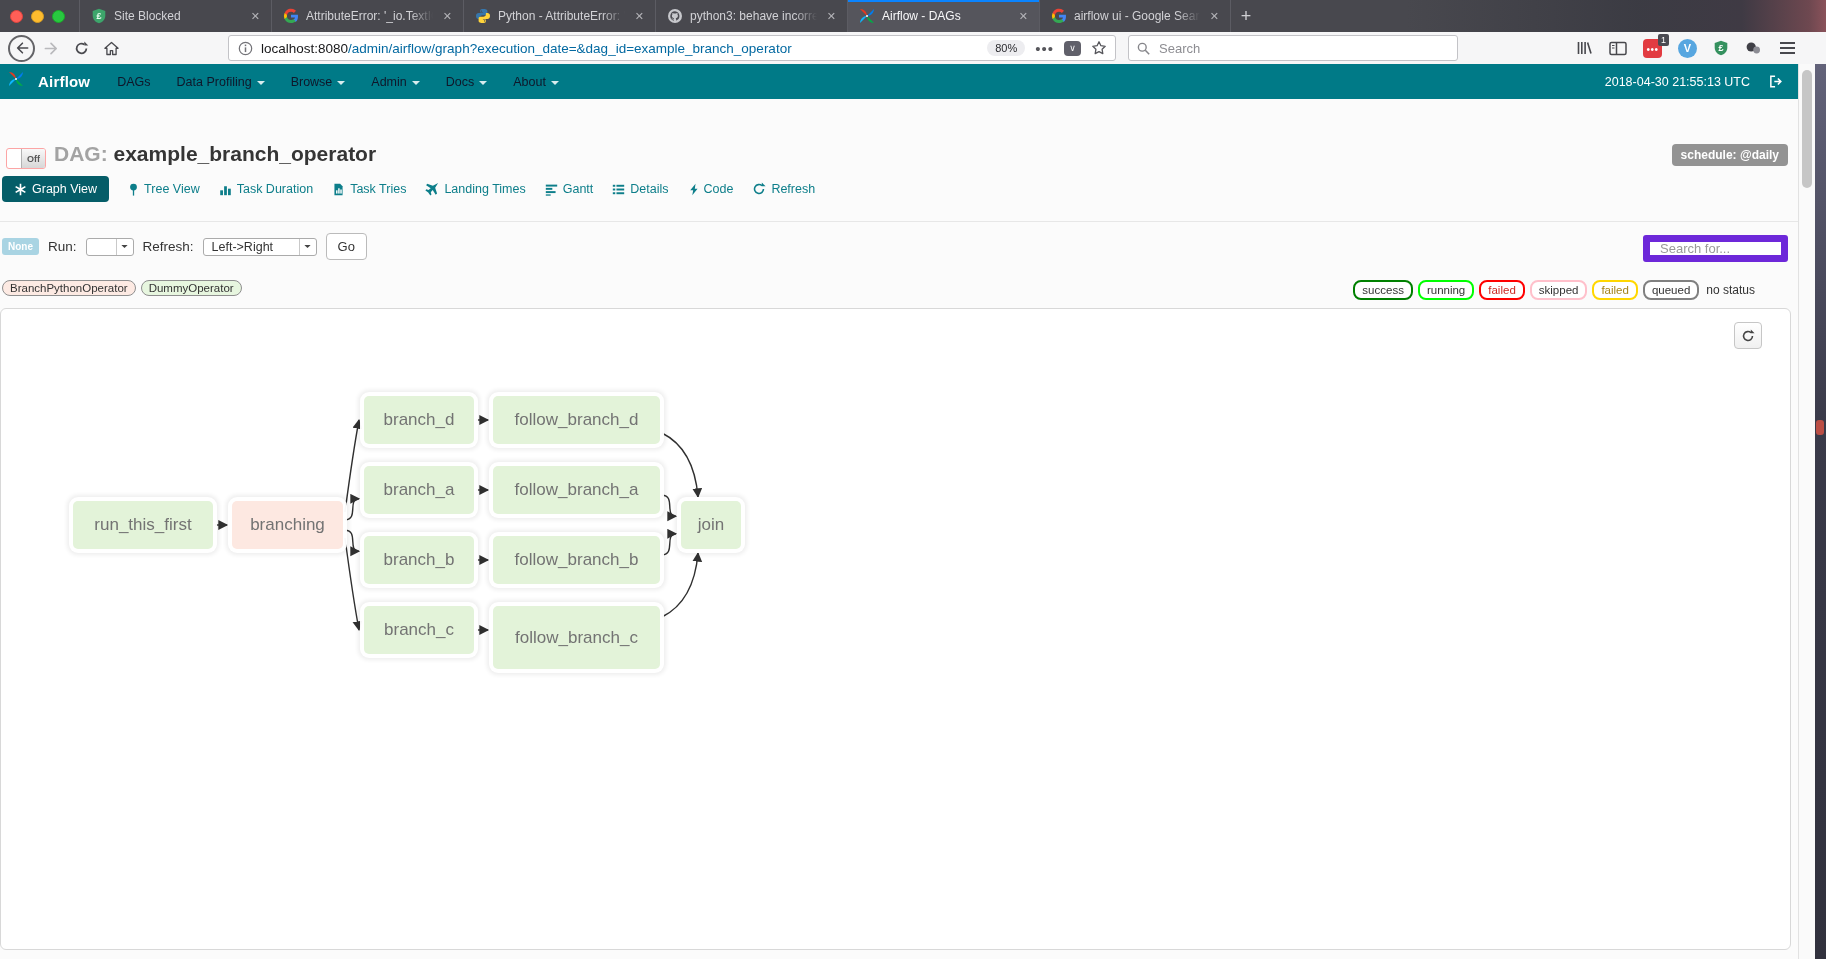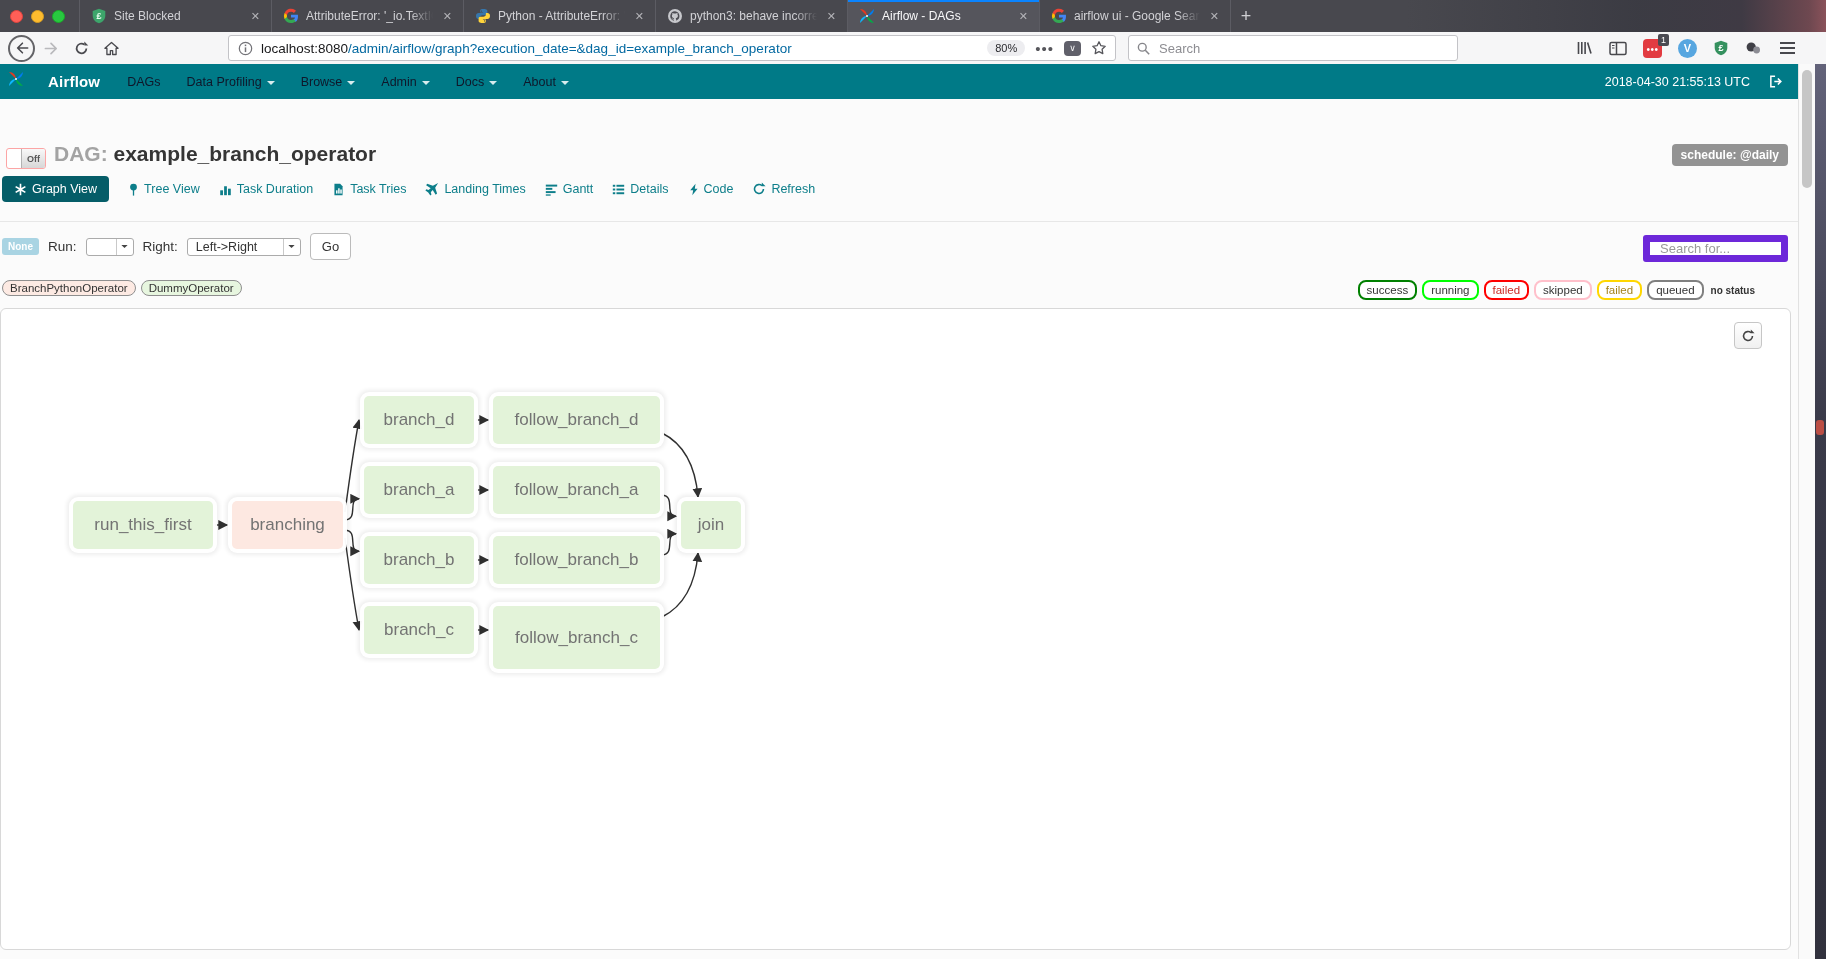--- a/index.html
+++ b/index.html
@@ -45,21 +45,21 @@
   .tb-icons{display:flex;align-items:center;gap:16px;margin-left:118px;color:#48484d;}
   .extred{position:relative;width:19px;height:19px;background:#e23b41;border-radius:4px;display:flex;align-items:flex-end;justify-content:center;}
   .extred .dots{color:#fff;font-size:10px;line-height:10px;letter-spacing:.5px;padding-bottom:3px;}
   .extbadge{position:absolute;top:-5px;right:-7px;background:#4a4a52;color:#fff;font-size:9px;border-radius:2px;padding:0 3px;line-height:12px;}
   .extblue{width:19px;height:19px;background:#57a6e0;border-radius:50%;color:#fff;font-size:11px;font-weight:bold;display:flex;align-items:center;justify-content:center;}
   .hamb{display:flex;flex-direction:column;gap:3px;margin-left:2px;}
   .hamb span{display:block;width:15px;height:2px;background:#48484d;}
 
   
   .afnav{position:absolute;left:0;top:64px;width:1798px;height:35px;background:#007a87;display:flex;align-items:center;color:#fff;}
-  .brand{display:flex;align-items:center;gap:18px;margin-left:8px;}
+  .brand{display:flex;align-items:center;gap:8px;margin-left:8px;}
   .brand b{font-size:15px;letter-spacing:.2px;}
   .afmenu{display:flex;align-items:center;margin-left:14px;height:100%;}
   .afitem{display:flex;align-items:center;gap:5px;padding:0 13px;height:100%;font-size:12.5px;color:#0f172a;cursor:pointer;}
   .afitem .caret{width:0;height:0;border-left:4px solid transparent;border-right:4px solid transparent;border-top:4px solid #d7ecee;margin-top:2px;}
   .afright{margin-left:auto;display:flex;align-items:center;gap:18px;margin-right:14px;font-size:12.5px;}
 
   
   .content{position:absolute;left:0;top:99px;width:1798px;height:860px;background:#fbfbfb;}
   .dagrow{position:absolute;left:0;top:43px;width:100%;height:30px;}
   .toggle{position:absolute;left:6px;top:6px;width:40px;height:21px;background:#fff;border:1px solid #fca5a5;border-radius:3px;display:flex;}
@@ -83,21 +83,21 @@
   .fakesel .val{font-size:12.5px;color:#333;padding:0 8px;flex:1;}
   .fakesel .caretbox{width:17px;height:100%;border-left:1px solid #c9c9c9;display:flex;align-items:center;justify-content:center;color:#444;}
   .gobtn{height:27px;background:#fff;border:1px solid #bbb;border-radius:4px;font-size:13px;color:#333;padding:0 11px;}
   .searchfor{position:absolute;right:10px;top:136px;width:145px;height:27px;border:7px solid #6d28d9;border-radius:3px;background:#fff;padding:0 10px;font-size:13px;color:#333;outline:none;}
   .searchfor::placeholder{color:#9a9a9a;}
 
   .oplegend{position:absolute;left:2px;top:181px;display:flex;gap:5px;}
   .oppill{font-size:11.5px;color:#333;border:1px solid #8f8f8f;border-radius:8px;padding:1px 7px;}
   .stlegend{position:absolute;right:41px;top:181px;display:flex;gap:5px;align-items:center;}
   .stpill{font-size:11.5px;color:#333;background:#fff;border:2px solid #888;border-radius:8px;padding:0 7px;line-height:16px;}
-  .stplain{font-size:10px;color:#333;padding:0 2px;font-weight:bold;}
+  .stplain{font-size:12px;color:#333;padding:0 2px;}
 
   
   .panel{position:absolute;left:0;top:209px;width:1791px;height:642px;background:#fff;border:1px solid #d8d8d8;border-radius:6px;}
   .panel svg.edges{position:absolute;left:0;top:0;}
   .node{position:absolute;border-radius:5px;display:flex;align-items:center;justify-content:center;font-size:17px;color:#737373;
     box-shadow:0 0 0 4px rgba(255,255,255,.97),0 0 4px 6px rgba(0,0,0,.07);cursor:pointer;}
   .panelrefresh{position:absolute;top:13px;right:28px;width:28px;height:27px;background:linear-gradient(#fff,#f0f0f0);border:1px solid #c6c6c6;border-radius:4px;display:flex;align-items:center;justify-content:center;color:#444;}
 
   
   .scrolltrack{position:absolute;left:1798px;top:64px;width:17px;height:895px;background:#fafafa;border-left:1px solid #e2e2e2;}
@@ -425,21 +425,21 @@
       <span class="nonebadge">None</span>
       <span class="ctl-label">Run:</span>
       <div class="fakesel" style="width:48px">
         <span class="val"></span>
         <span class="caretbox">
             <svg width="9" height="9" viewBox="0 0 10 10">
               <path d="M1.5 3.2 5 6.8l3.5-3.6z" fill="currentColor"></path>
             </svg>
           </span>
       </div>
-      <span class="ctl-label">Right:</span>
+      <span class="ctl-label">Refresh:</span>
       <div class="fakesel" style="width:114px">
         <span class="val">Left-&gt;Right</span>
         <span class="caretbox">
             <svg width="9" height="9" viewBox="0 0 10 10">
               <path d="M1.5 3.2 5 6.8l3.5-3.6z" fill="currentColor"></path>
             </svg>
           </span>
       </div>
       <button class="gobtn">Go</button>
     </div>

